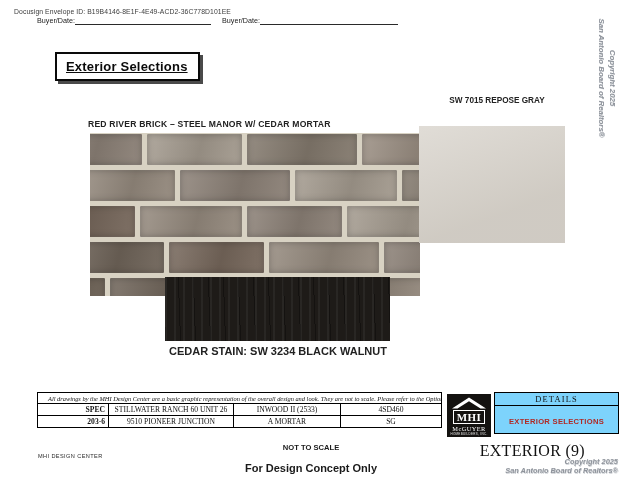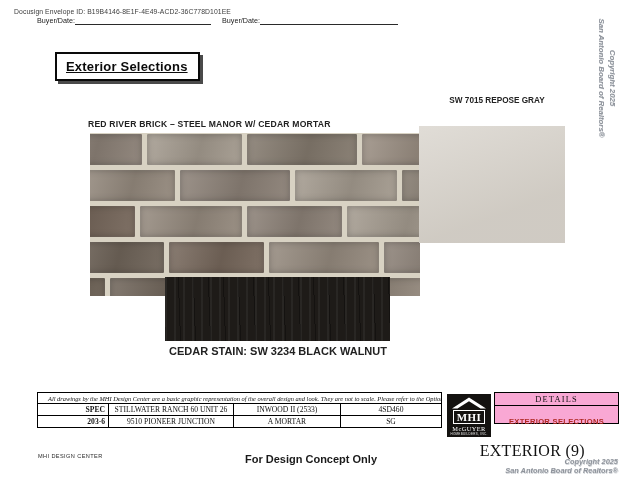--- a/index.html
+++ b/index.html
@@ -51,21 +51,21 @@
   td.cell-label { font-size:7.6px; height:12px; text-align:right; font-weight:bold; padding-right:3px; color:#111; }
 
   .mhi-logo { left:447px; top:394px; width:44px; height:43px; background:#141210;
     display:flex; flex-direction:column; align-items:center; justify-content:flex-start; }
   .logo-roof { margin-top:3px; line-height:0; }
   .logo-mhi { font-family:"Liberation Serif", serif; color:#fff; font-size:11px; font-weight:bold;
     border:1px solid #fff; padding:0 3px; line-height:12px; margin-top:1px; letter-spacing:0.5px; }
   .logo-name { font-family:"Liberation Serif", serif; color:#fff; font-size:6.4px; letter-spacing:0.4px; margin-top:1px; line-height:7px; }
   .logo-tagline { color:#e9e9e9; font-size:3px; letter-spacing:0.3px; line-height:4px; }
 
-  .details-box { left:494px; top:392px; width:125px; height:32px; border:1px solid #000; background:#f9a8d4; }
+  .details-box { left:494px; top:392px; width:125px; height:42px; border:1px solid #000; background:#7dd3fc; }
   .details-header { height:13px; border-bottom:1px solid #000; display:flex; align-items:center; justify-content:center;
     font-family:"Liberation Serif", serif; font-size:8.4px; letter-spacing:1.2px; color:#111; }
   .details-value { height:31px; display:flex; align-items:center; justify-content:center;
     font-size:7.6px; font-weight:bold; letter-spacing:0.3px; }
 
   .footer-left { left:38px; top:453px; font-size:5.6px; letter-spacing:0.4px; color:#2a2a2a; }
   .footer-center { left:231px; top:443px; width:160px; text-align:center; }
   .footer-center .nts { font-size:7.6px; font-weight:bold; color:#1a1a1a; }
   .footer-center .dco { font-size:11px; margin-top:10px; color:#1a1a1a;font-weight:bold; }
   .page-label { right:36px; top:442px; font-family:"Liberation Serif", serif; font-size:16px; letter-spacing:0.3px; color:#111; }
@@ -171,20 +171,21 @@
     <span class="logo-tagline">HOMEBUILDERS, INC.</span>
   </div>
 
   <div class="abs details-box">
     <div class="details-header">DETAILS</div>
     <div class="details-value" style="color: rgb(176, 42, 37);">EXTERIOR SELECTIONS</div>
   </div>
 
   <div class="abs footer-left">MHI DESIGN CENTER</div>
   <div class="abs footer-center">
+    <div class="nts">NOT TO SCALE</div>
     <div class="dco">For Design Concept Only</div>
   </div>
   <div class="abs page-label">EXTERIOR (9)</div>
 
   <div class="abs copyright-block">
     <div>Copyright 2025</div>
     <div>San Antonio Board of Realtors®</div>
   </div>
 
 </div>

